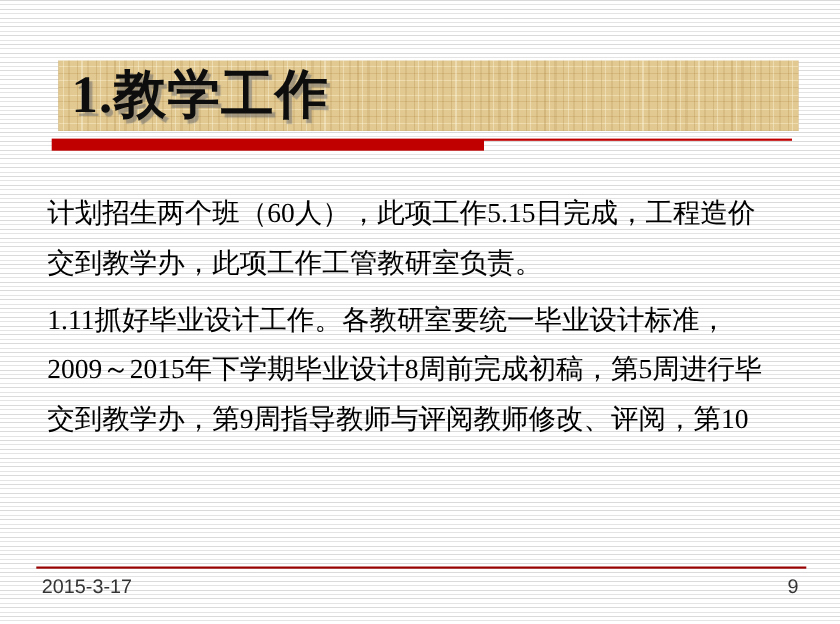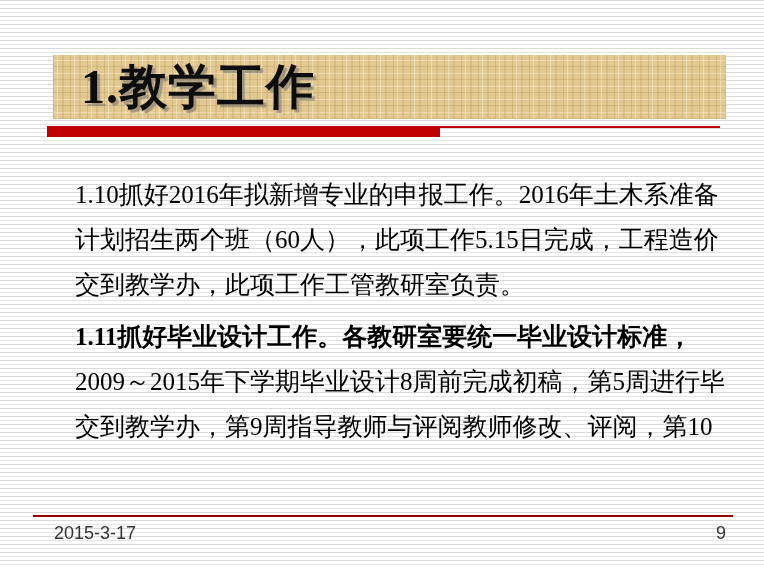--- a/index.html
+++ b/index.html
@@ -1,20 +1,20 @@
 <!DOCTYPE html>
 <html style="--accent-red: #c00000; --footer-line-red: #990000; --banner-tan: #e2c992;"><head>
 <meta charset="utf-8">
 <style>
   :root {
     --accent-red: #c00000;
     --footer-line-red: #990000;
     --banner-tan: #e2c992;
   }
-  * { box-sizing: border-box; padding-left: 16px; }
+  * { box-sizing: border-box; }
   html, body { margin: 0; padding: 0; }
   body {
     width: 764px; height: 567px;
     font-family: "Liberation Serif", "DejaVu Serif", serif;
     background: #fff;
   }
   .slide {
     position: relative;
     width: 764px; height: 567px;
     overflow: hidden;
@@ -64,21 +64,21 @@
   }
   .body-text {
     position: absolute;
     left: 43px; top: 172px;
     width: 700px;
     font-size: 25px;
     line-height: 45px;
     color: #000;
   }
   .body-line { white-space: nowrap; }
-  .body-line.para-start { margin-top: 7px; font-weight: bold; }
+  .body-line.para-start { margin-top: 7px; }
   .footer-divider {
     position: absolute;
     left: 33px; top: 515px;
     width: 700px; height: 2px;
     background: var(--footer-line-red);
   }
   .footer-date, .footer-page {
     position: absolute;
     top: 523px;
     font-family: "Liberation Sans", "DejaVu Sans", sans-serif;
@@ -94,21 +94,20 @@
 <div class="slide">
 
   <div class="title-banner">
     <h1 class="slide-title">1.教学工作</h1>
   </div>
 
   <div class="accent-bar-thick"></div>
   <div class="accent-bar-thin"></div>
 
   <div class="body-text">
-    <div class="body-line">1.10抓好2016年拟新增专业的申报工作。2016年土木系准备</div>
     <div class="body-line">计划招生两个班（60人），此项工作5.15日完成，工程造价</div>
     <div class="body-line">交到教学办，此项工作工管教研室负责。</div>
     <div class="body-line para-start">1.11抓好毕业设计工作。各教研室要统一毕业设计标准，</div>
     <div class="body-line">2009～2015年下学期毕业设计8周前完成初稿，第5周进行毕</div>
     <div class="body-line">交到教学办，第9周指导教师与评阅教师修改、评阅，第10</div>
   </div>
 
   <div class="footer-divider"></div>
   <div class="footer-date">2015-3-17</div>
   <div class="footer-page">9</div>

